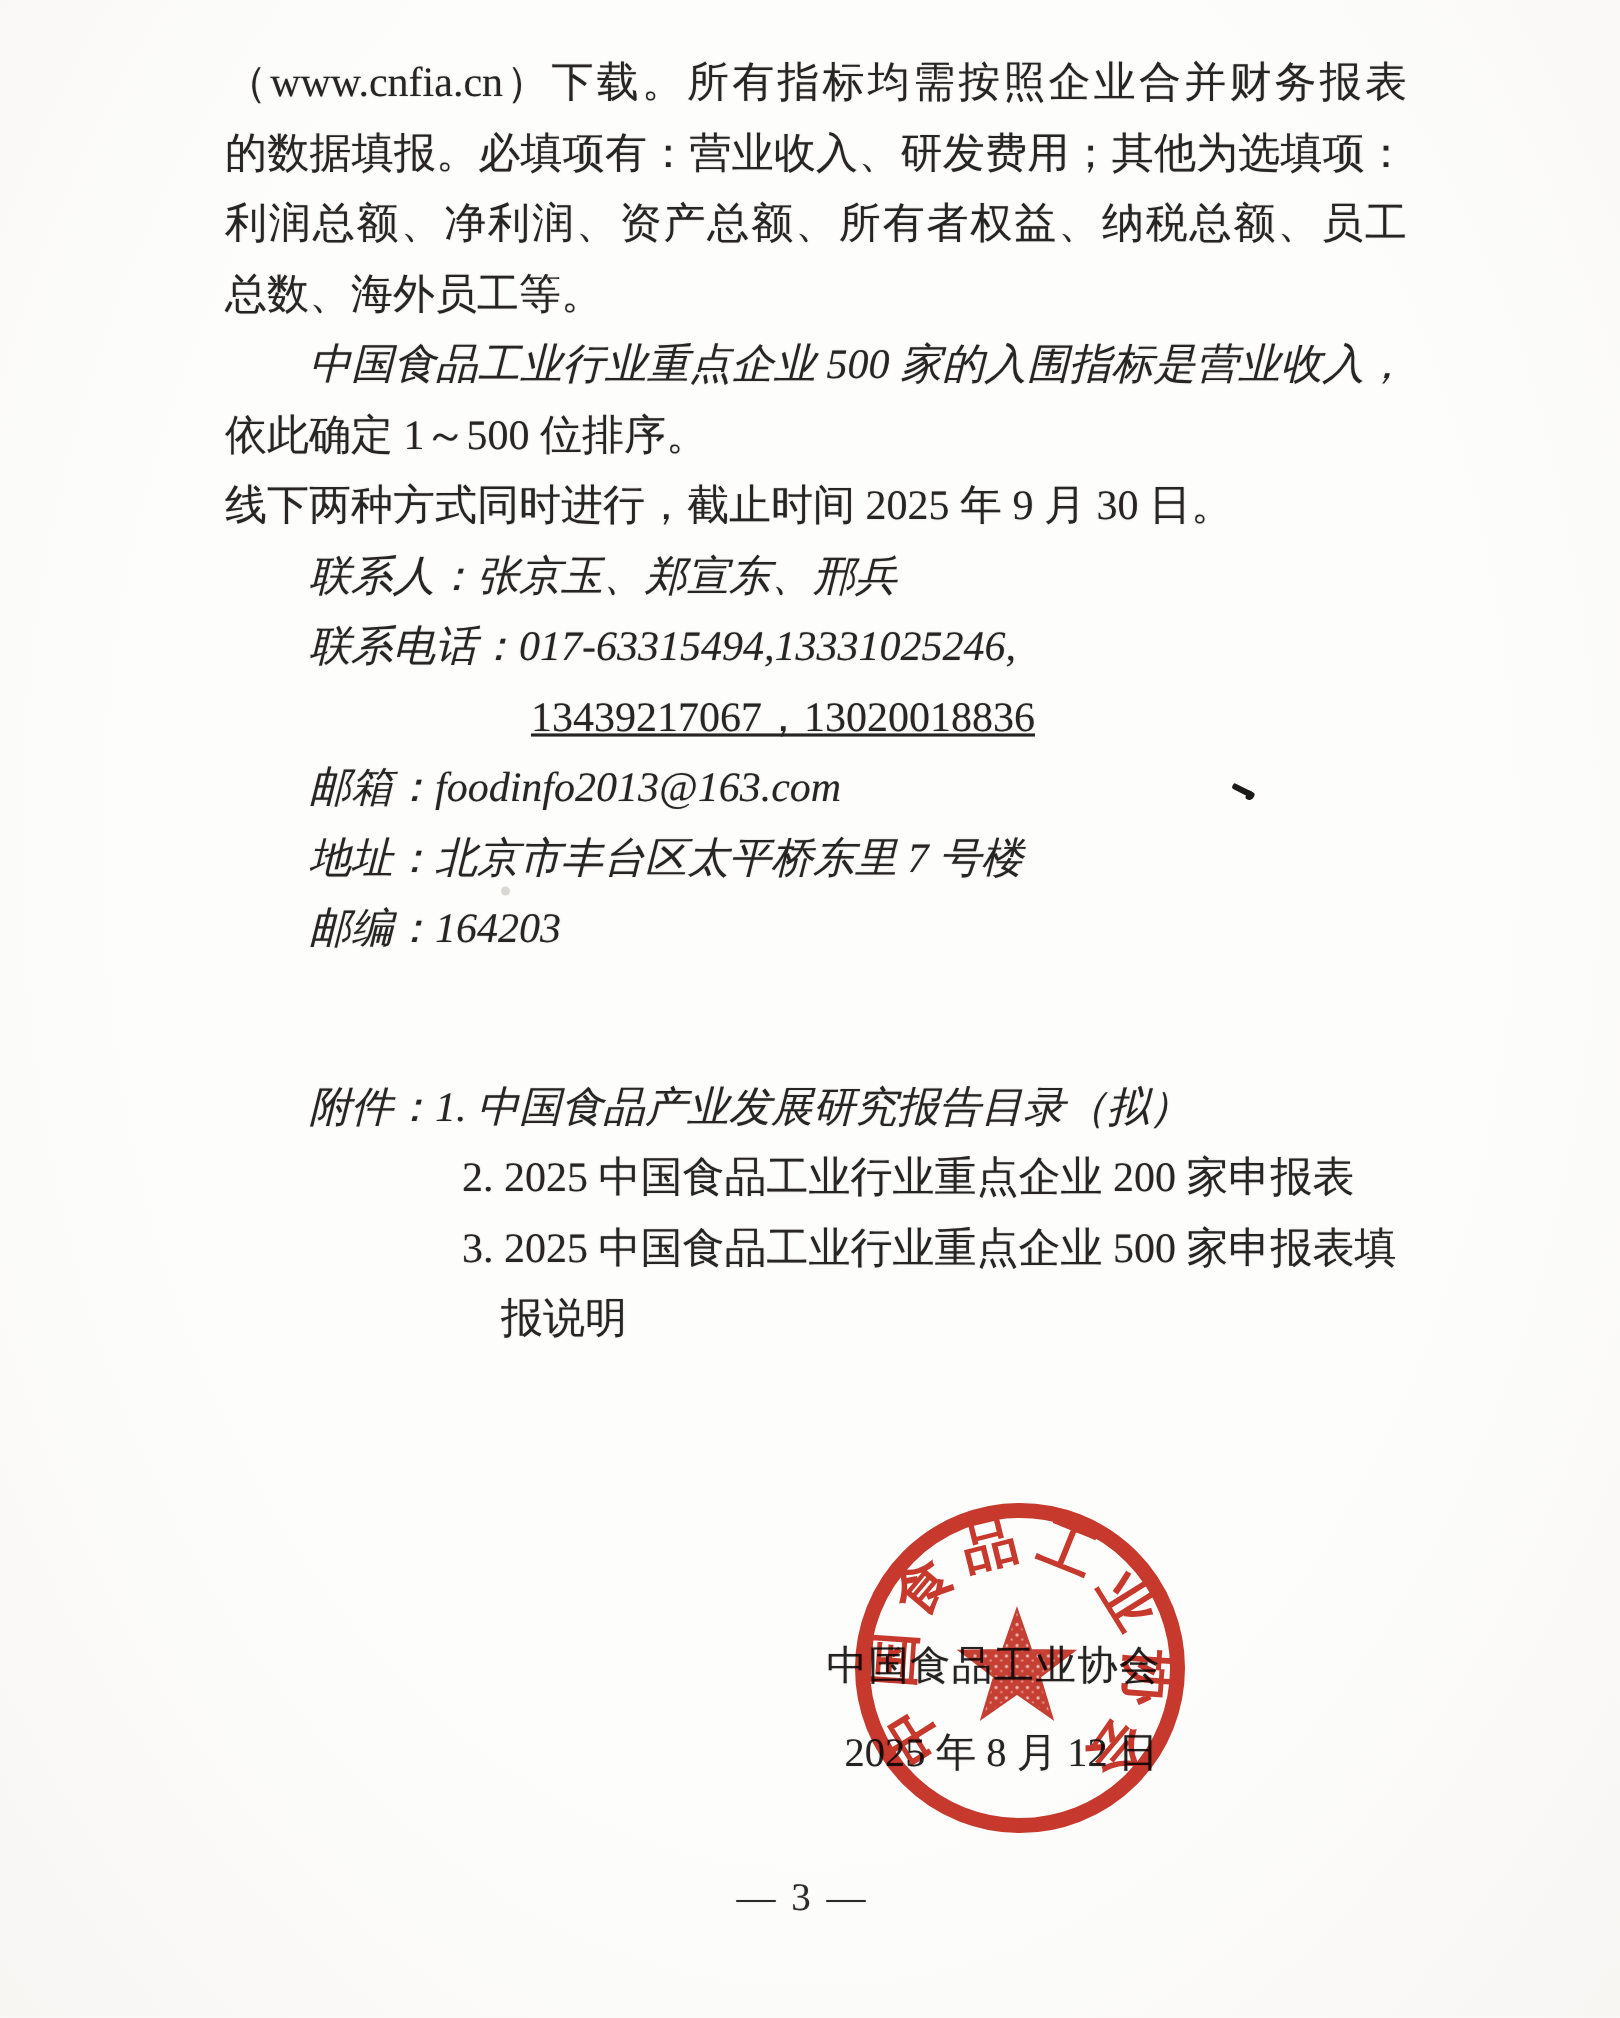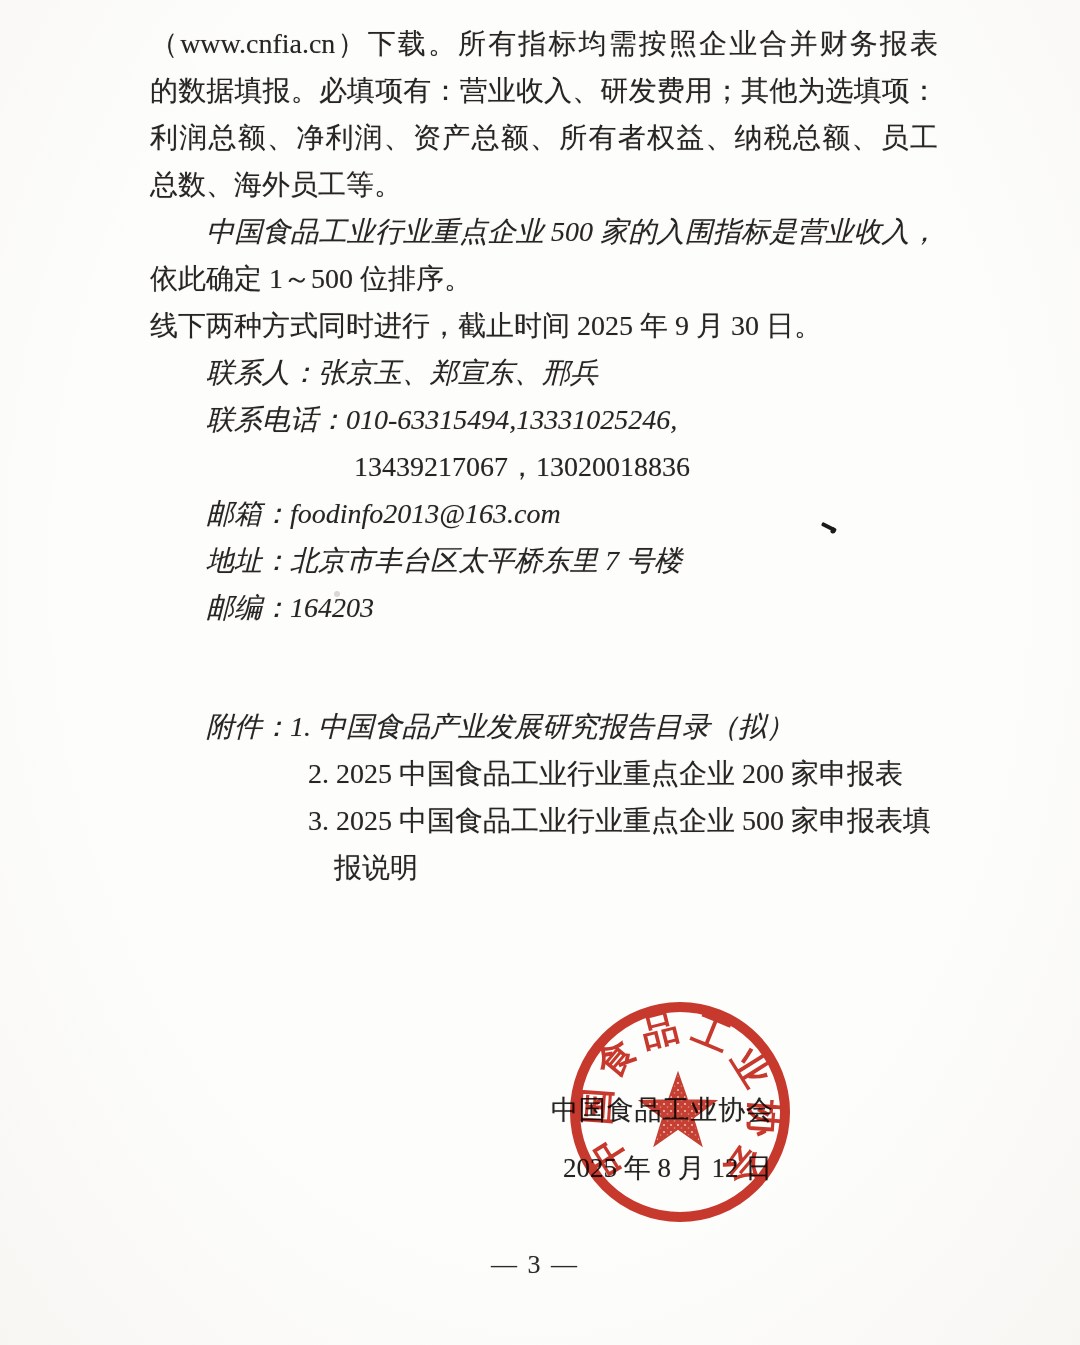--- a/index.html
+++ b/index.html
@@ -7,30 +7,30 @@
     width:1080px;height:1345px;position:relative;overflow:hidden;
     background:#fbfaf8;
     font-family:"Liberation Serif","DejaVu Serif",serif;
   }
   
   .scan-surface{
     position:absolute;inset:0;
     background:radial-gradient(ellipse at 50% 42%, #fdfdfc 60%, #f7f6f3 100%);
   }
   .doc{
-    position:absolute;left:150px;top:20px;width:788px;
+    position:absolute;left:150px;top:32px;width:788px;
     color:#272524;font-size:28px;
   }
   .line{
     height:47px;line-height:47px;white-space:nowrap;
     text-shadow:0 0 1px rgba(60,55,50,.35);
   }
   .fill{text-align:justify;text-align-last:justify;text-justify:inter-character;}
   .ind1{padding-left:56px;font-style:italic;}
-  .ind-phone{padding-left:204px;}
+  .ind-phone{padding-left:204px;text-decoration:underline;}
   .ind-item{padding-left:158px;}
   .ind-cont{padding-left:184px;}
   .gap-top{margin-top:72px;}
 
   .signature-org{
     position:absolute;left:551px;top:1093px;width:222px;
     font-size:27px;line-height:34px;color:#252321;white-space:nowrap;
     text-align:justify;text-align-last:justify;
     text-shadow:0 0 1px rgba(60,55,50,.35);
   }
@@ -73,21 +73,21 @@
 
 <div class="doc">
   <div class="line fill">（www.cnfia.cn）下载。所有指标均需按照企业合并财务报表</div>
   <div class="line fill">的数据填报。必填项有：营业收入、研发费用；其他为选填项：</div>
   <div class="line fill">利润总额、净利润、资产总额、所有者权益、纳税总额、员工</div>
   <div class="line">总数、海外员工等。</div>
   <div class="line ind1 fill">中国食品工业行业重点企业 500 家的入围指标是营业收入，</div>
   <div class="line">依此确定 1～500 位排序。</div>
   <div class="line">线下两种方式同时进行，截止时间 2025 年 9 月 30 日。</div>
   <div class="line ind1">联系人：张京玉、郑宣东、邢兵</div>
-  <div class="line ind1">联系电话：010-63315494,13331025246,</div>
+  <div class="line ind1">联系电话：017-63315494,13331025246,</div>
   <div class="line ind-phone">13439217067，13020018836</div>
   <div class="line ind1">邮箱：foodinfo2013@163.com</div>
   <div class="line ind1">地址：北京市丰台区太平桥东里 7 号楼</div>
   <div class="line ind1">邮编：164203</div>
   <div class="line ind1 gap-top">附件：1. 中国食品产业发展研究报告目录（拟）</div>
   <div class="line ind-item">2. 2025 中国食品工业行业重点企业 200 家申报表</div>
   <div class="line ind-item">3. 2025 中国食品工业行业重点企业 500 家申报表填</div>
   <div class="line ind-cont">报说明</div>
 </div>
 

